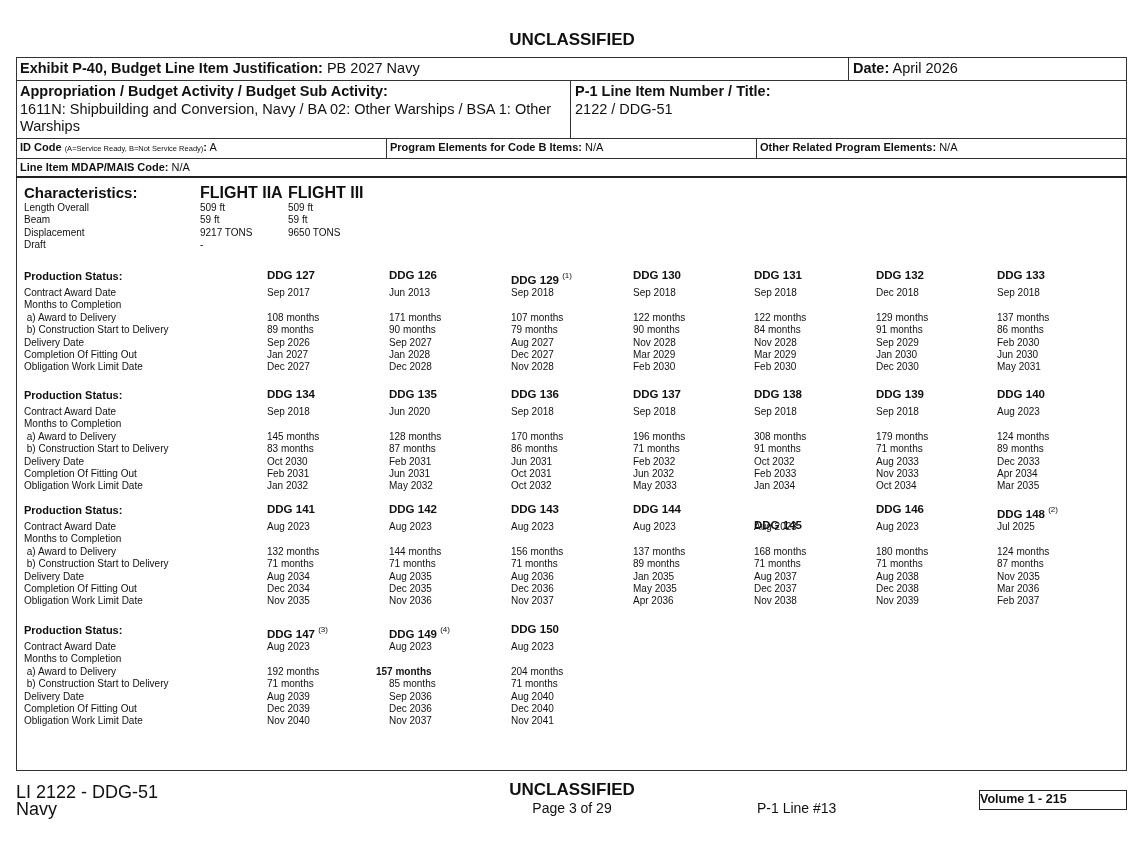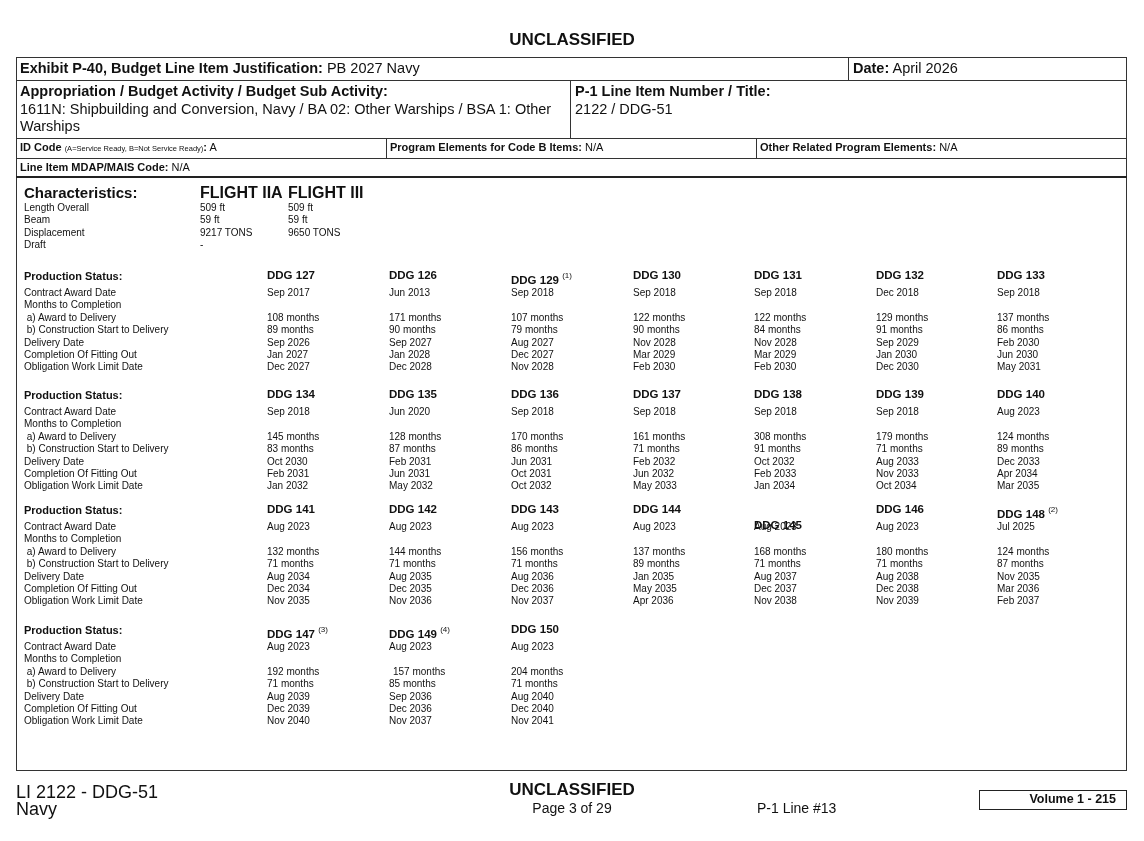--- a/index.html
+++ b/index.html
@@ -24,21 +24,21 @@
   .small { font-size: 10px; line-height: 12.3px; }
 
   .ps-title { font-size: 11px; font-weight: bold; }
   .ddg { font-size: 11.5px; font-weight: bold; }
   .ddg sup { font-size: 8px; font-weight: normal; position: relative; top: -1px; }
 
   .footer-left { left: 16px; top: 784px; font-size: 18px; line-height: 17px; }
   .footer-class { left: 0; width: 1144px; top: 780px; text-align: center; font-size: 17px; font-weight: bold; }
   .footer-page { left: 0; width: 1144px; top: 800px; text-align: center; font-size: 14px; }
   .footer-p1 { left: 757px; top: 800px; font-size: 14px; }
-  .vol-box { position: absolute; left: 979px; top: 790px; width: 148px; height: 20px; border: 1.5px solid #222; font-size: 12.5px; font-weight: bold; text-align: right; padding-right: 10px; line-height: 17px; }
+  .vol-box { position: absolute; left: 979px; top: 790px; width: 148px; height: 20px; border: 1.5px solid #222; font-size: 12.5px; font-weight: bold; text-align: left; padding-right: 10px; line-height: 17px; }
 </style>
 </head>
 <body>
 
 <div class="abs top-class">UNCLASSIFIED</div>
 
 <div class="frame"></div>
 <div class="hline" style="top:80px"></div>
 <div class="hline" style="top:138px"></div>
 <div class="hline" style="top:158px"></div>
@@ -186,21 +186,21 @@
     <div class="abs small" style="left: 389px; top: 480.4px;">May 2032</div>
     <div class="abs ddg" style="left: 511px; top: 388px;"><span>DDG 136</span></div>
     <div class="abs small" style="left: 511px; top: 406px;">Sep 2018</div>
     <div class="abs small" style="left: 511px; top: 430.8px;">170 months</div>
     <div class="abs small" style="left: 511px; top: 443.2px;">86 months</div>
     <div class="abs small" style="left: 511px; top: 455.6px;">Jun 2031</div>
     <div class="abs small" style="left: 511px; top: 468px;">Oct 2031</div>
     <div class="abs small" style="left: 511px; top: 480.4px;">Oct 2032</div>
     <div class="abs ddg" style="left: 633px; top: 388px;"><span>DDG 137</span></div>
     <div class="abs small" style="left: 633px; top: 406px;">Sep 2018</div>
-    <div class="abs small" style="left: 633px; top: 430.8px;">161 months</div>
+    <div class="abs small" style="left: 633px; top: 430.8px;">196 months</div>
     <div class="abs small" style="left: 633px; top: 443.2px;">71 months</div>
     <div class="abs small" style="left: 633px; top: 455.6px;">Feb 2032</div>
     <div class="abs small" style="left: 633px; top: 468px;">Jun 2032</div>
     <div class="abs small" style="left: 633px; top: 480.4px;">May 2033</div>
     <div class="abs ddg" style="left: 754px; top: 388px;"><span>DDG 138</span></div>
     <div class="abs small" style="left: 754px; top: 406px;">Sep 2018</div>
     <div class="abs small" style="left: 754px; top: 430.8px;">308 months</div>
     <div class="abs small" style="left: 754px; top: 443.2px;">91 months</div>
     <div class="abs small" style="left: 754px; top: 455.6px;">Oct 2032</div>
     <div class="abs small" style="left: 754px; top: 468px;">Feb 2033</div>
@@ -286,21 +286,21 @@
     <div class="abs small" style="left: 24px; top: 715.4px; white-space: pre;">Obligation Work Limit Date</div>
     <div class="abs ddg" style="left: 267px; top: 626px;"><span>DDG 147</span> <sup>(3)</sup></div>
     <div class="abs small" style="left: 267px; top: 641px;">Aug 2023</div>
     <div class="abs small" style="left: 267px; top: 665.8px;">192 months</div>
     <div class="abs small" style="left: 267px; top: 678.2px;">71 months</div>
     <div class="abs small" style="left: 267px; top: 690.6px;">Aug 2039</div>
     <div class="abs small" style="left: 267px; top: 703px;">Dec 2039</div>
     <div class="abs small" style="left: 267px; top: 715.4px;">Nov 2040</div>
     <div class="abs ddg" style="left: 389px; top: 626px;"><span>DDG 149</span> <sup>(4)</sup></div>
     <div class="abs small" style="left: 389px; top: 641px;">Aug 2023</div>
-    <div class="abs small" style="left: 393px; top: 665.8px;">157 months</div>
+    <div class="abs small" style="left: 376px; top: 665.8px; font-weight: bold;">157 months</div>
     <div class="abs small" style="left: 389px; top: 678.2px;">85 months</div>
     <div class="abs small" style="left: 389px; top: 690.6px;">Sep 2036</div>
     <div class="abs small" style="left: 389px; top: 703px;">Dec 2036</div>
     <div class="abs small" style="left: 389px; top: 715.4px;">Nov 2037</div>
     <div class="abs ddg" style="left: 511px; top: 623px;"><span>DDG 150</span></div>
     <div class="abs small" style="left: 511px; top: 641px;">Aug 2023</div>
     <div class="abs small" style="left: 511px; top: 665.8px;">204 months</div>
     <div class="abs small" style="left: 511px; top: 678.2px;">71 months</div>
     <div class="abs small" style="left: 511px; top: 690.6px;">Aug 2040</div>
     <div class="abs small" style="left: 511px; top: 703px;">Dec 2040</div>

